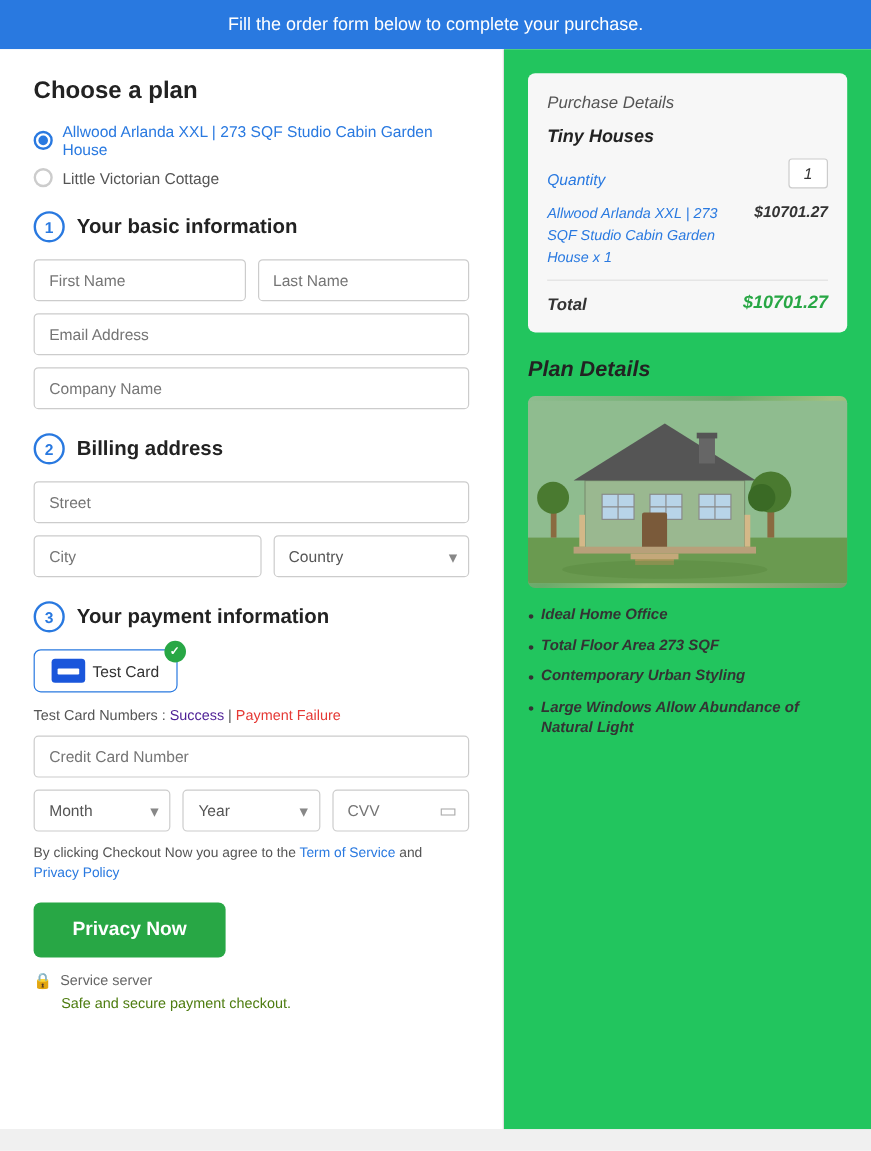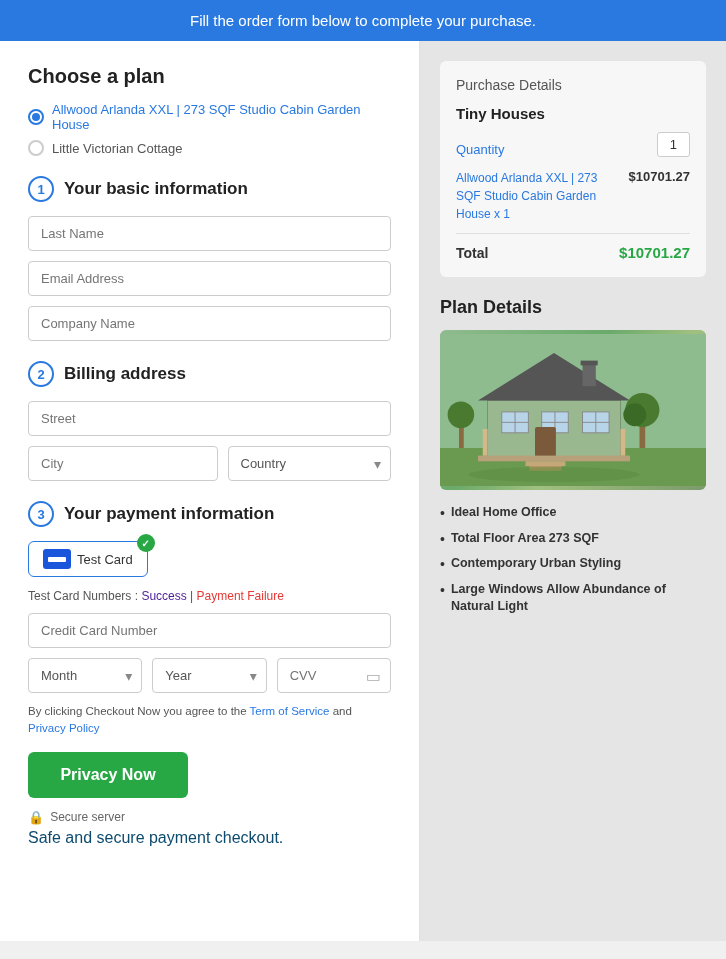--- a/index.html
+++ b/index.html
@@ -23,21 +23,22 @@
 
     .left-panel {
       flex: 0 0 420px;
       padding: 24px 28px;
       border-right: 1px solid #e0e0e0;
     }
 
     .right-panel {
       flex: 1;
       padding: 20px 20px;
-      background: #e5e5e5;
+      background: #22c55e;
+      font-style: italic;
     }
 
     
     h2.section-title {
       font-size: 20px;
       font-weight: bold;
       margin-bottom: 14px;
       color: #222;
     }
 
@@ -239,22 +240,23 @@
       font-size: 12px;
       margin-bottom: 4px;
     }
 
     .lock-icon {
       font-size: 13px;
       color: #888;
     }
 
     .secure-sub {
-      font-size: 16px;
-      color: #0c4a6e;
+      font-size: 12px;
+      color: #4d7c0f;
+      margin-left: 23px;
     }
 
     
     .purchase-details-box {
       background: #f7f7f7;
       border-radius: 6px;
       padding: 16px;
       margin-bottom: 20px;
     }
 
@@ -414,20 +416,21 @@
 
     
     <div class="step-header">
       <div class="step-circle">
         <span>1</span>
       </div>
       <span class="step-label">Your basic information</span>
     </div>
 
     <div class="form-row">
+      <input type="text" placeholder="First Name" style="">
       <input type="text" placeholder="Last Name" style="">
     </div>
     <div class="form-row single" style="margin-bottom:10px;">
       <input type="email" placeholder="Email Address" style="">
     </div>
     <div class="form-row single" style="margin-bottom:10px;">
       <input type="text" placeholder="Company Name" style="">
     </div>
 
     
@@ -495,21 +498,21 @@
     <p class="terms-text">
       <span>By clicking Checkout Now you agree to the </span><a href="#">Term of Service</a><span> and </span><a href="#">Privacy Policy</a>
     </p>
 
     <button class="checkout-btn">
       <span>Privacy Now</span>
     </button>
 
     <div class="secure-row">
       <span class="lock-icon">🔒</span>
-      <span>Secure server</span>
+      <span>Service server</span>
     </div>
     <div class="secure-sub">Safe and secure payment checkout.</div>
 
   </div>
 
   <div class="right-panel">
 
     <div class="purchase-details-box">
       <div class="purchase-details-title">Purchase Details</div>
       <div class="purchase-section-label">Tiny Houses</div>

